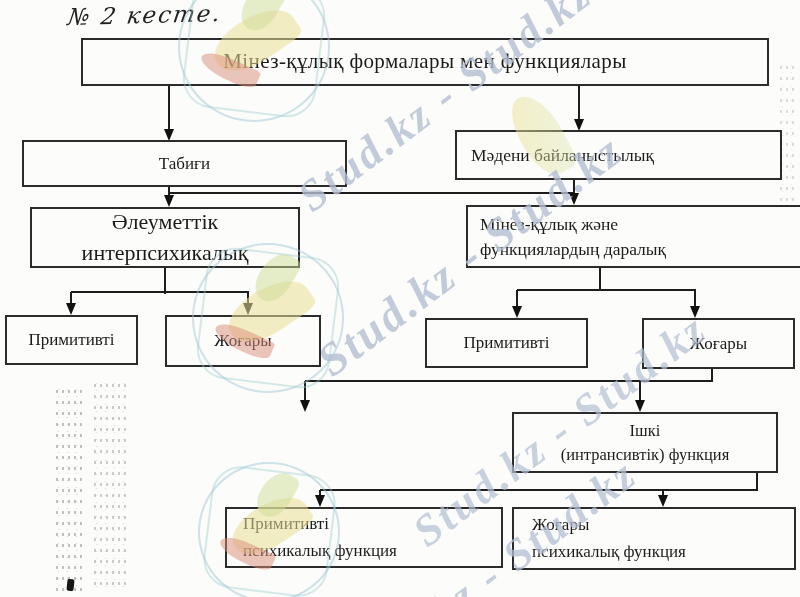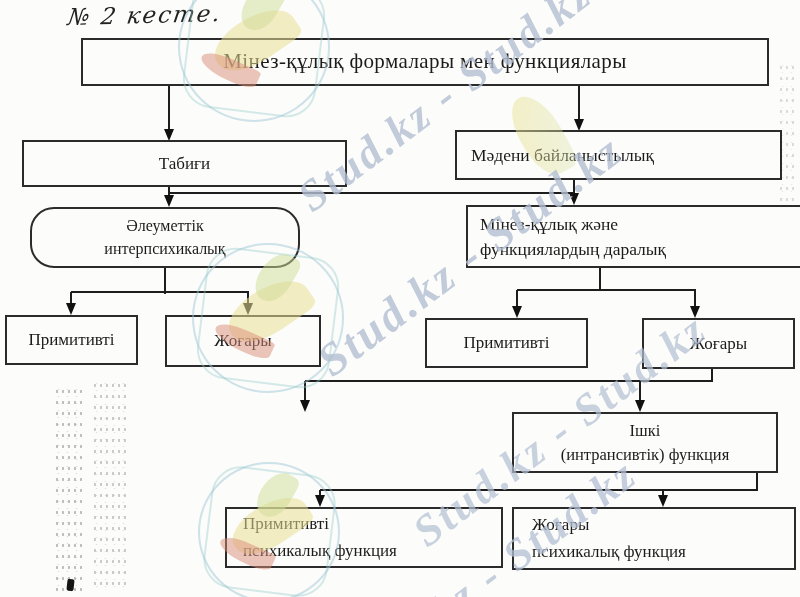--- a/index.html
+++ b/index.html
@@ -17,21 +17,21 @@
   
   .box{
     position:absolute;border:2px solid #2b2b2b;background:transparent;
     display:flex;align-items:center;justify-content:center;
     text-align:center;white-space:pre-line;z-index:2;line-height:1.4;
   }
   .txt-l{justify-content:flex-start;text-align:left;}
   .n-root   {left:75px; top:38px; width:684px;height:44px;font-size:21px;letter-spacing:.4px;margin-left:6px;}
   .n-tabigi {left:22px; top:140px;width:321px;height:43px;font-size:17px;}
   .n-madeni {left:455px;top:130px;width:309px;height:46px;font-size:17.5px;padding-left:14px;}
-  .n-aleum  {left:30px; top:207px;width:266px;height:57px;font-size:16px;border-radius:24px;}
+  .n-aleum  {left:30px; top:207px;width:266px;height:57px;font-size:22px;}
   .n-minez2 {left:466px;top:205px;width:321px;height:59px;font-size:17.5px;padding-left:12px;}
   .n-priml  {left:5px;  top:315px;width:129px;height:46px;font-size:17px;}
   .n-zhogl  {left:165px;top:315px;width:152px;height:48px;font-size:17px;}
   .n-primr  {left:425px;top:318px;width:159px;height:46px;font-size:17px;}
   .n-zhogr  {left:642px;top:318px;width:149px;height:47px;font-size:17px;}
   .n-syrtky {left:228px;top:412px;width:254px;height:57px;font-size:16.5px;}
   .n-ishki  {left:512px;top:412px;width:262px;height:57px;font-size:16.5px;}
   .n-spont  {left:225px;top:507px;width:258px;height:57px;font-size:17px;padding-left:16px;line-height:1.55;}
   .n-zhpsy  {left:512px;top:507px;width:262px;height:59px;font-size:17px;padding-left:18px;line-height:1.55;}
   

